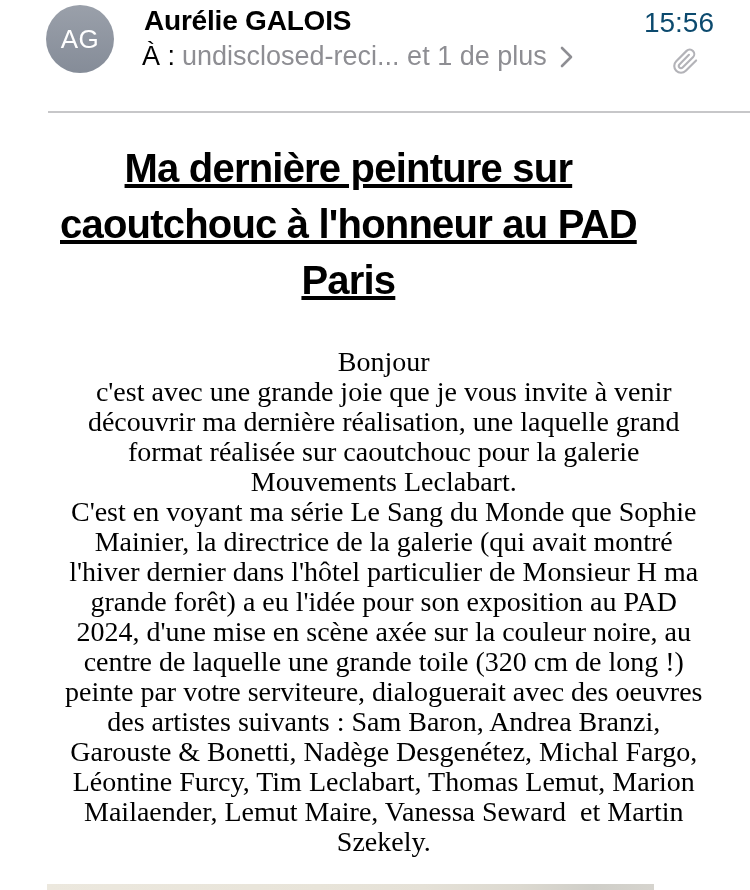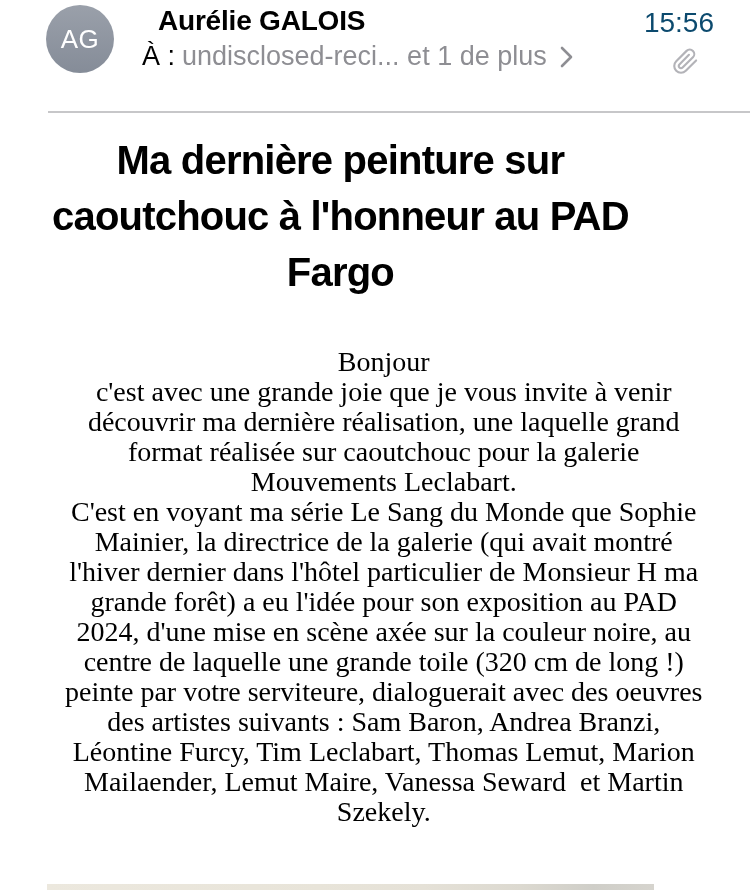--- a/index.html
+++ b/index.html
@@ -29,21 +29,20 @@
     letter-spacing: 0.5px;
     font-weight: 400;
   }
   .sender {
     position: absolute;
     left: 144px; top: 5px;
     font-size: 28px;
     font-weight: 700;
     letter-spacing: -0.2px;
     white-space: nowrap;
-    margin-left: 14px;
   }
   .time {
     position: absolute;
     right: 36px; top: 7px;
     font-size: 28px;
     color: #0c4a6e;
     white-space: nowrap;
   }
   .recipient {
     position: absolute;
@@ -126,40 +125,41 @@
   </div>
 
   <span class="paperclip">
     <svg width="27" height="27" viewBox="0 0 24 24">
       <path d="M21.44 11.05l-9.19 9.19a6 6 0 0 1-8.49-8.49l9.19-9.19a4 4 0 0 1 5.66 5.66l-9.2 9.19a2 2 0 0 1-2.83-2.83l8.49-8.48" fill="none" stroke="#b3b3b8" stroke-width="1.9" stroke-linecap="round" stroke-linejoin="round"></path>
     </svg>
   </span>
 
   <div class="divider"></div>
 
-  <h1 class="subject" style="margin:4px;">
+  <h1 class="subject" style="margin:12px;text-decoration:underline;">
     <div class="subject-line">Ma dernière peinture sur</div>
     <div class="subject-line">caoutchouc à l'honneur au PAD</div>
-    <div class="subject-line">Fargo</div>
+    <div class="subject-line">Paris</div>
   </h1>
 
   <div class="body-text">
     <div class="body-line">Bonjour</div>
     <div class="body-line">c'est avec une grande joie que je vous invite à venir</div>
     <div class="body-line">découvrir ma dernière réalisation, une laquelle grand</div>
     <div class="body-line">format réalisée sur caoutchouc pour la galerie</div>
     <div class="body-line">Mouvements Leclabart.</div>
     <div class="body-line">C'est en voyant ma série Le Sang du Monde que Sophie</div>
     <div class="body-line">Mainier, la directrice de la galerie (qui avait montré</div>
     <div class="body-line">l'hiver dernier dans l'hôtel particulier de Monsieur H ma</div>
     <div class="body-line">grande forêt) a eu l'idée pour son exposition au PAD</div>
     <div class="body-line">2024, d'une mise en scène axée sur la couleur noire, au</div>
     <div class="body-line">centre de laquelle une grande toile (320 cm de long !)</div>
     <div class="body-line">peinte par votre serviteure, dialoguerait avec des oeuvres</div>
     <div class="body-line">des artistes suivants : Sam Baron, Andrea Branzi,</div>
+    <div class="body-line">Garouste &amp; Bonetti, Nadège Desgenétez, Michal Fargo,</div>
     <div class="body-line">Léontine Furcy, Tim Leclabart, Thomas Lemut, Marion</div>
     <div class="body-line">Mailaender, Lemut Maire, Vanessa Seward  et Martin</div>
     <div class="body-line">Szekely.</div>
   </div>
 
   <div class="attachment-strip"></div>
 
 </div>
 
 </body></html>

